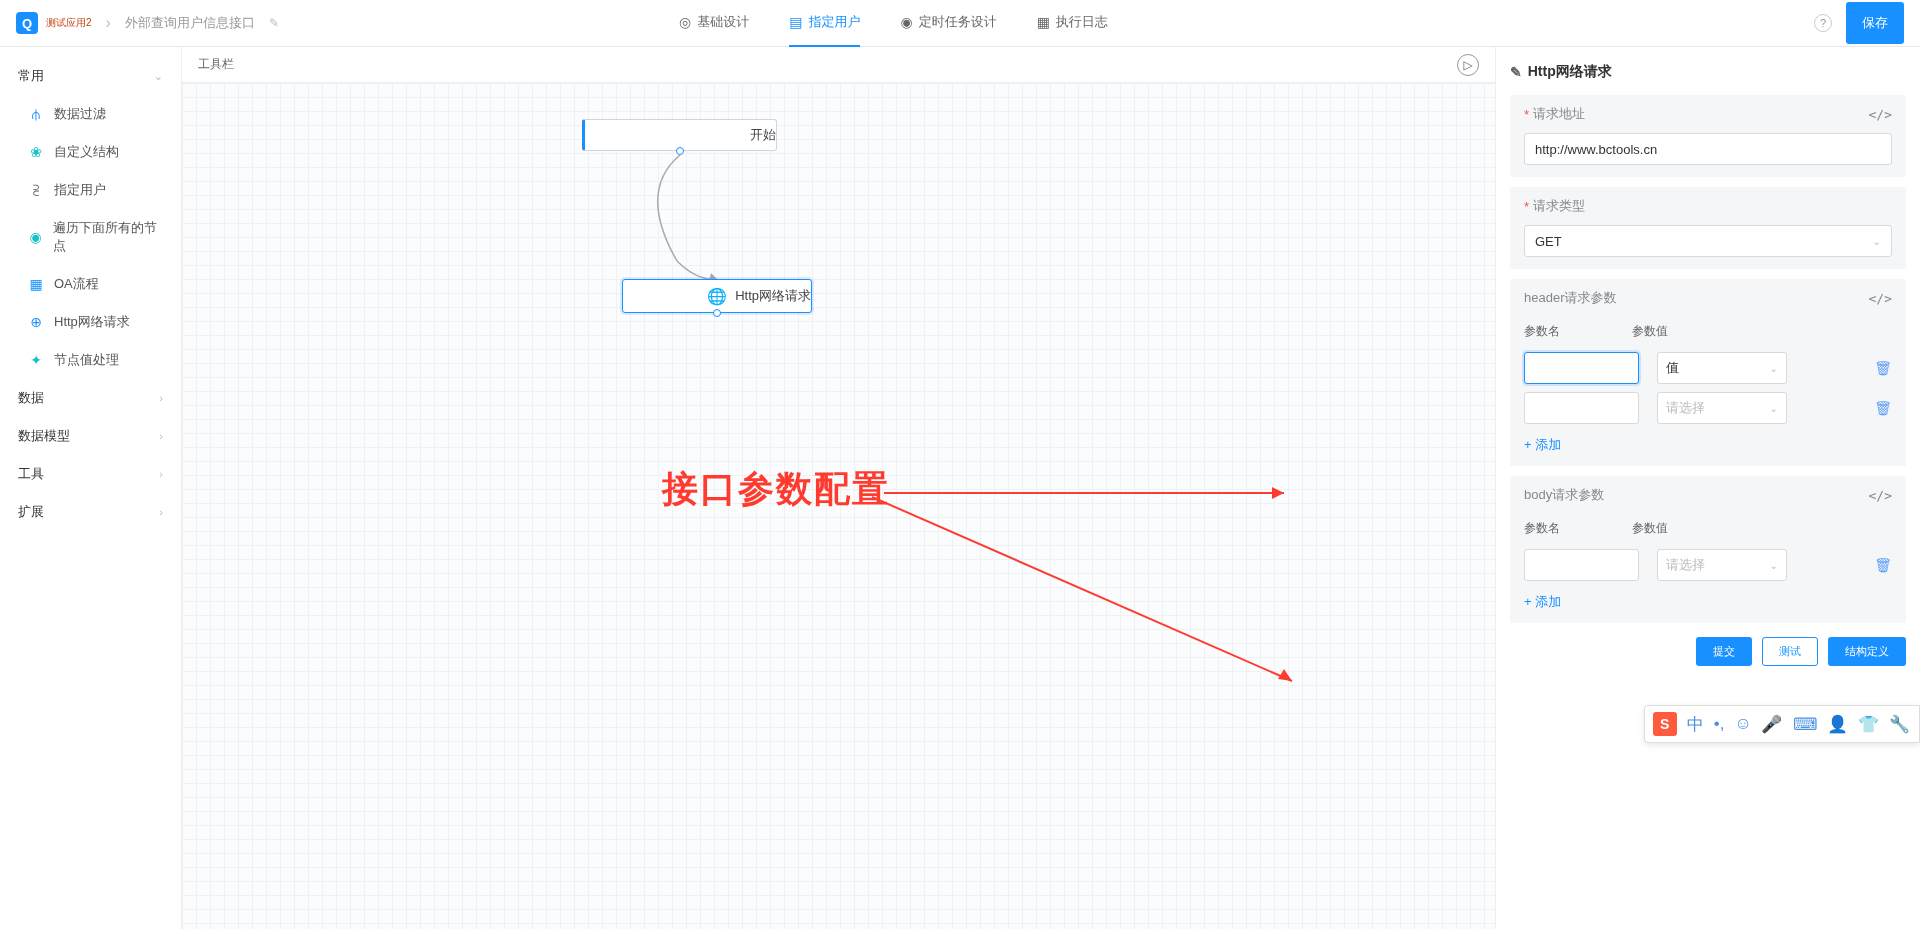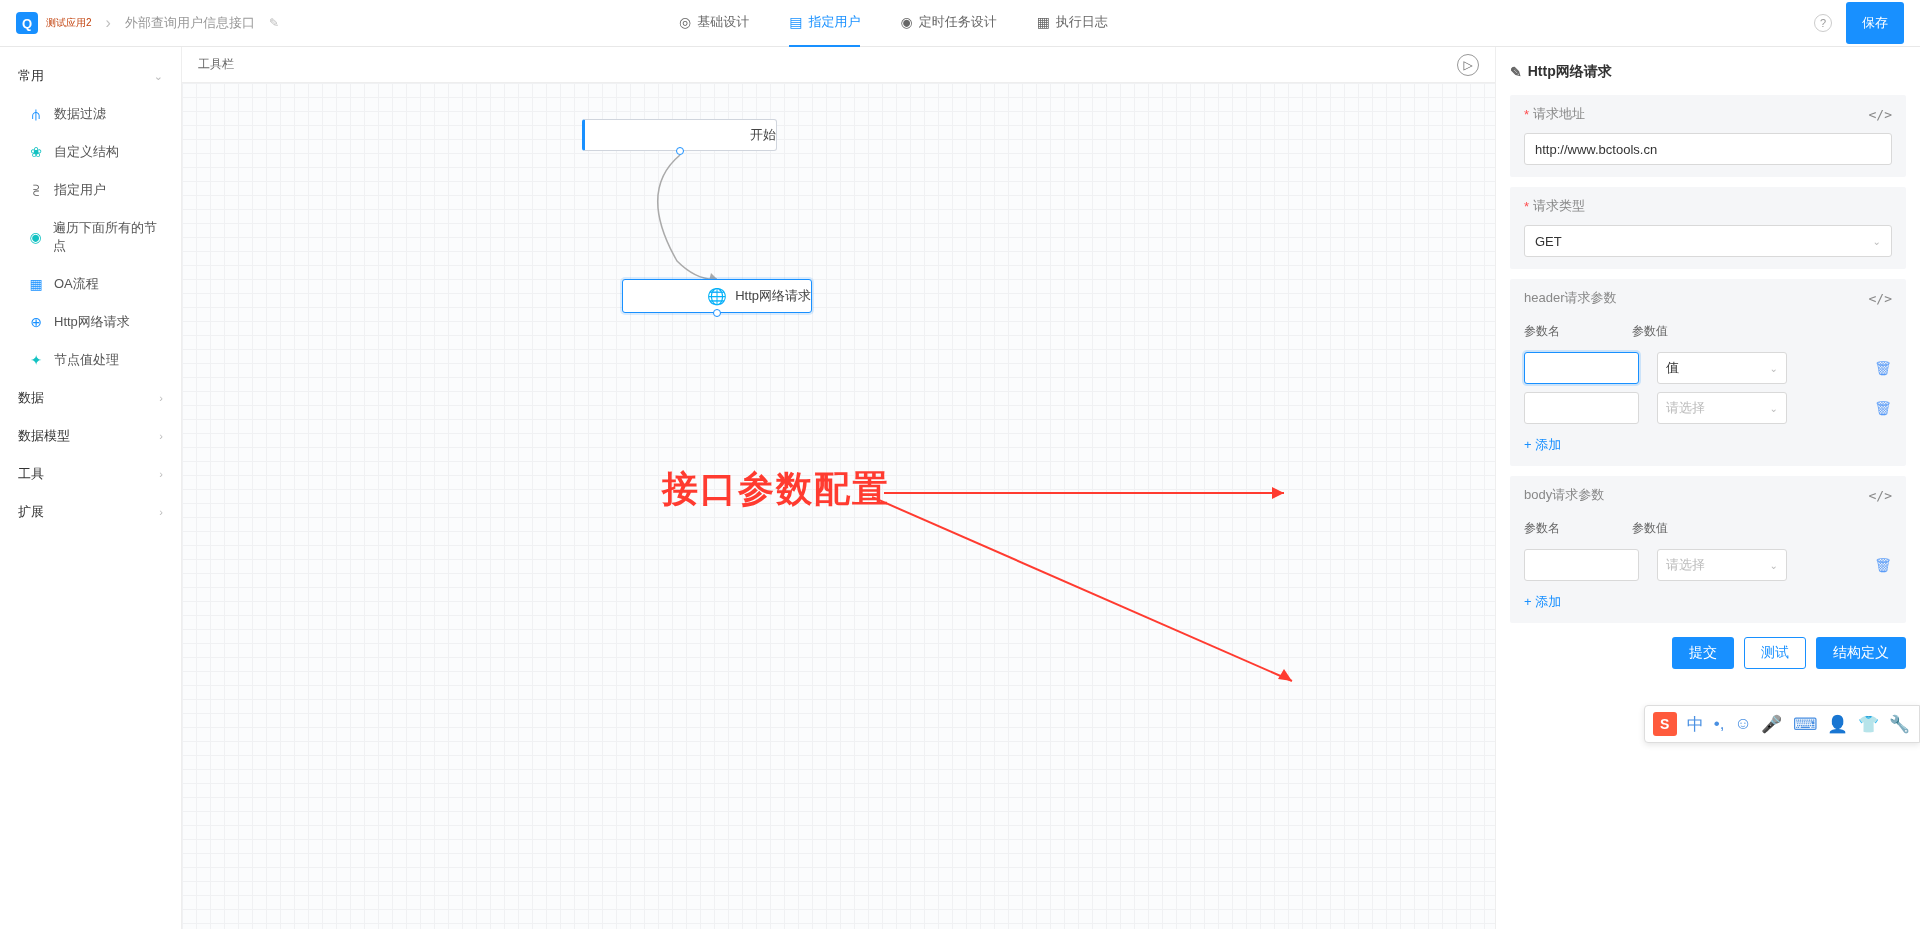--- a/index.html
+++ b/index.html
@@ -72,21 +72,21 @@
 .rp-cols { display: flex; padding: 6px 14px 8px; gap: 72px; font-size: 12px; color: #666; }
 .rp-row { display: flex; align-items: center; padding: 4px 14px; gap: 18px; }
 .rp-name-in { width: 115px; height: 32px; border: 1px solid #d9d9d9; border-radius: 3px; padding: 0 8px; font-size: 13px; }
 .rp-name-in.focused { border-color: #1890ff; box-shadow: 0 0 0 2px rgba(24,144,255,0.18); }
 .rp-val-sel { width: 130px; height: 32px; border: 1px solid #d9d9d9; border-radius: 3px; padding: 0 8px; font-size: 13px; color: #bbb; background: #fff; display: flex; align-items: center; justify-content: space-between; cursor: pointer; }
 .rp-val-sel.filled { color: #333; }
 .del-ic { margin-left: auto; color: #5a9cf8; cursor: pointer; font-size: 14px; }
 .add-link { padding: 8px 14px 0; color: #1890ff; font-size: 13px; cursor: pointer; }
 
 .rp-footer { display: flex; justify-content: flex-end; gap: 10px; margin-top: 14px; }
-.btn { padding: 6px 16px; border-radius: 3px; font-size: 14px; cursor: pointer; border: 1px solid transparent; text-align: center; }
+.btn { padding: 6px 16px; border-radius: 3px; font-size: 11px; cursor: pointer; border: 1px solid transparent; text-align: center; }
 .btn-primary { background: #1890ff; color: #fff; }
 .btn-outline { background: #fff; border-color: #1890ff; color: #1890ff; }
 
 
 .ime-bar { position: absolute; right: 0; bottom: 186px; height: 38px; background: #fff; border: 1px solid #ddd; border-radius: 4px 0 0 4px; display: flex; align-items: center; padding: 0 8px; gap: 10px; box-shadow: 0 2px 6px rgba(0,0,0,0.1); }
 .ime-logo { width: 24px; height: 24px; background: #ff5a3c; color: #fff; display: flex; align-items: center; justify-content: center; border-radius: 3px; font-weight: bold; font-size: 14px; }
 .ime-ic { color: #4a90e2; font-size: 17px; }
 </style>
 </head>
 <body>

